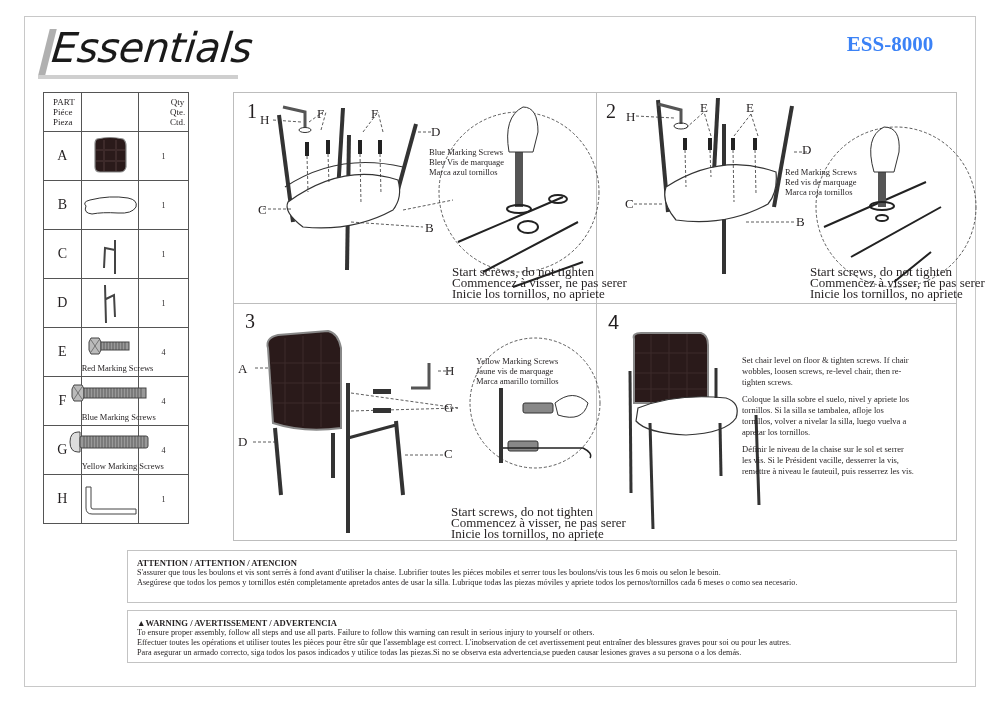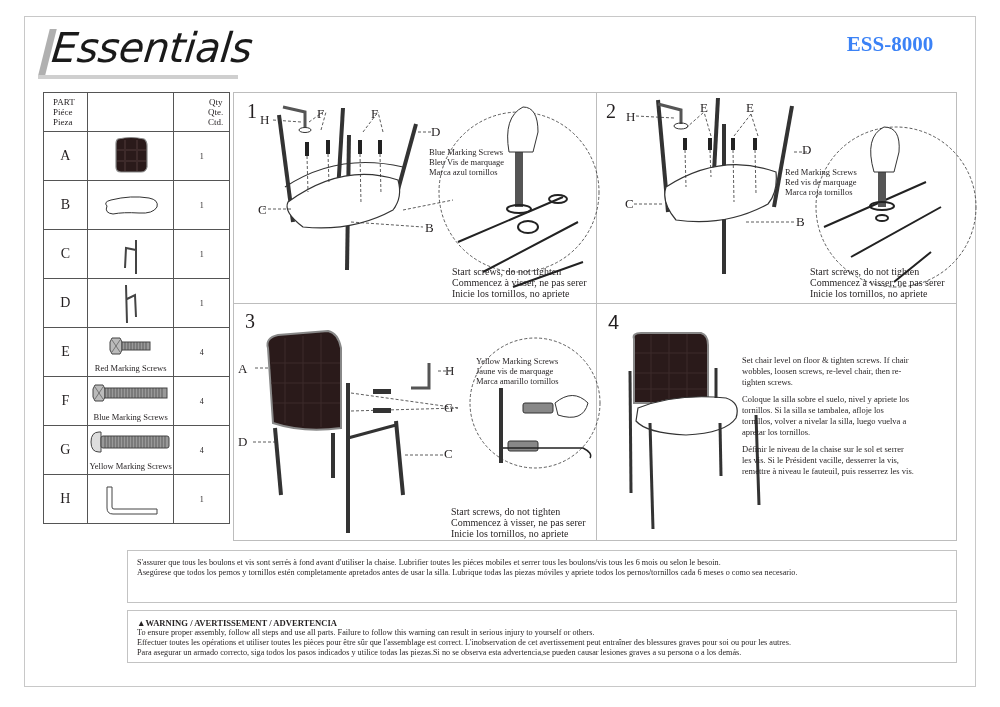--- a/index.html
+++ b/index.html
@@ -12,39 +12,39 @@
   .logo { left: 38px; top: 24px; width: 205px; height: 56px; }
   .logo-text { position: absolute; left: 14px; top: 0px; font-family: "DejaVu Sans", sans-serif;
                font-style: italic; font-size: 41px; letter-spacing: -0.5px; color: #1a1a1a; font-weight: normal;
                transform: skewX(-6deg); }
   .logo-bar { position: absolute; left: 6px; top: 5px; width: 7px; height: 46px; background: #b0b0b0; transform: skewX(-14deg); }
   .logo-under { position: absolute; left: 0px; top: 51px; width: 200px; height: 4px; background: #cfcfcf; }
 
   .model { left: 820px; top: 32px; width: 140px; text-align: center; font-weight: bold; font-size: 21px; color: #3b82f6; }
 
   
-  .parts-table { left: 43px; top: 92px; width: 187px; border-collapse: collapse; }
+  .parts-table { left: 43px; top: 92px; width: 146px; border-collapse: collapse; }
   .parts-table td { border: 1px solid #555; padding: 0; text-align: center; vertical-align: middle; }
   .parts-table .hdr td { height: 38px; font-size: 9px; line-height: 10px; padding-left: 28px; }
   .parts-table .hdr .c1 { text-align: left; padding-left: 9px; }
   .parts-table .row td { height: 48px; }
   .parts-table .c1 { width: 43px; font-size: 14px; }
   .parts-table .c2 { width: 101px; position: relative; }
   .parts-table .c3 { width: 35px; font-size: 8px; }
   .part-caption { position: absolute; left: 0; right: 0; bottom: 3px; font-size: 8.5px; white-space: nowrap; }
   .part-pic { position: absolute; left: 0; right: 0; top: 4px; display: flex; justify-content: center; }
 
   
   .steps { left: 233px; top: 92px; width: 724px; height: 449px; border: 1px solid #bdbdbd; box-sizing: border-box; }
   .vdiv { left: 596px; top: 92px; width: 1px; height: 449px; background: #bdbdbd; }
   .hdiv { left: 233px; top: 303px; width: 724px; height: 1px; background: #bdbdbd; }
   .step-num { font-size: 20px; font-family: "Liberation Serif", serif; }
   .step-num-sans { font-size: 20px; font-family: "Liberation Sans", sans-serif; }
   .callout { font-size: 8.5px; line-height: 10px; white-space: nowrap; }
-  .note { font-size: 10px; line-height: 11px; white-space: nowrap; }
+  .note { font-size: 13px; line-height: 11px; white-space: nowrap; }
   .label { font-size: 13px; font-family: "Liberation Serif", serif; }
   .step4-text { left: 742px; top: 355px; width: 172px; font-size: 8.5px; line-height: 11px; }
   .step4-text p { margin: 0 0 6px 0; }
 
   
   .notice { left: 127px; width: 830px; border: 1px solid #c3c3c3; box-sizing: border-box; padding: 7px 8px 0 9px; font-size: 8.2px; line-height: 10px; }
   .notice .title { font-weight: bold; font-size: 8.6px; }
   .attention { top: 550px; height: 53px; }
   .warning { top: 610px; height: 53px; }
   svg { overflow: visible; }
@@ -360,20 +360,21 @@
     <path d="M120 65 L120 95" stroke="#333" stroke-width="3"></path>
   </svg>
 </div>
 <div class="abs step4-text">
   <p>Set chair level on floor &amp; tighten screws. If chair wobbles, loosen screws, re-level chair, then re-tighten screws.</p>
   <p>Coloque la silla sobre el suelo, nivel y apriete los tornillos. Si la silla se tambalea, afloje los tornillos, volver a nivelar la silla, luego vuelva a apretar los tornillos.</p>
   <p>Définir le niveau de la chaise sur le sol et serrer les vis. Si le Président vacille, desserrer la vis, remettre à niveau le fauteuil, puis resserrez les vis.</p>
 </div>
 
 <div class="abs notice attention">
+  <div class="title">ATTENTION / ATTENTION / ATENCION</div>
   <div>S'assurer que tous les boulons et vis sont serrés à fond avant d'utiliser la chaise. Lubrifier toutes les piéces mobiles et serrer tous les boulons/vis tous les 6 mois ou selon le besoin.</div>
   <div>Asegúrese que todos los pernos y tornillos estén completamente apretados antes de usar la silla. Lubrique todas las piezas móviles y apriete todos los pernos/tornillos cada 6 meses o como sea necesario.</div>
 </div>
 
 <div class="abs notice warning">
   <div class="title"><span>▲</span><span>WARNING / AVERTISSEMENT / ADVERTENCIA</span></div>
   <div>To ensure proper assembly, follow all steps and use all parts. Failure to follow this warning can result in serious injury to yourself or others.</div>
   <div>Effectuer toutes les opérations et utiliser toutes les pièces pour être sûr que l'assemblage est correct. L'inobservation de cet avertissement peut entraîner des blessures graves pour soi ou pour les autres.</div>
   <div>Para asegurar un armado correcto, siga todos los pasos indicados y utilice todas las piezas.Si no se observa esta advertencia,se pueden causar lesiones graves a su persona o a los demás.</div>
 </div>

